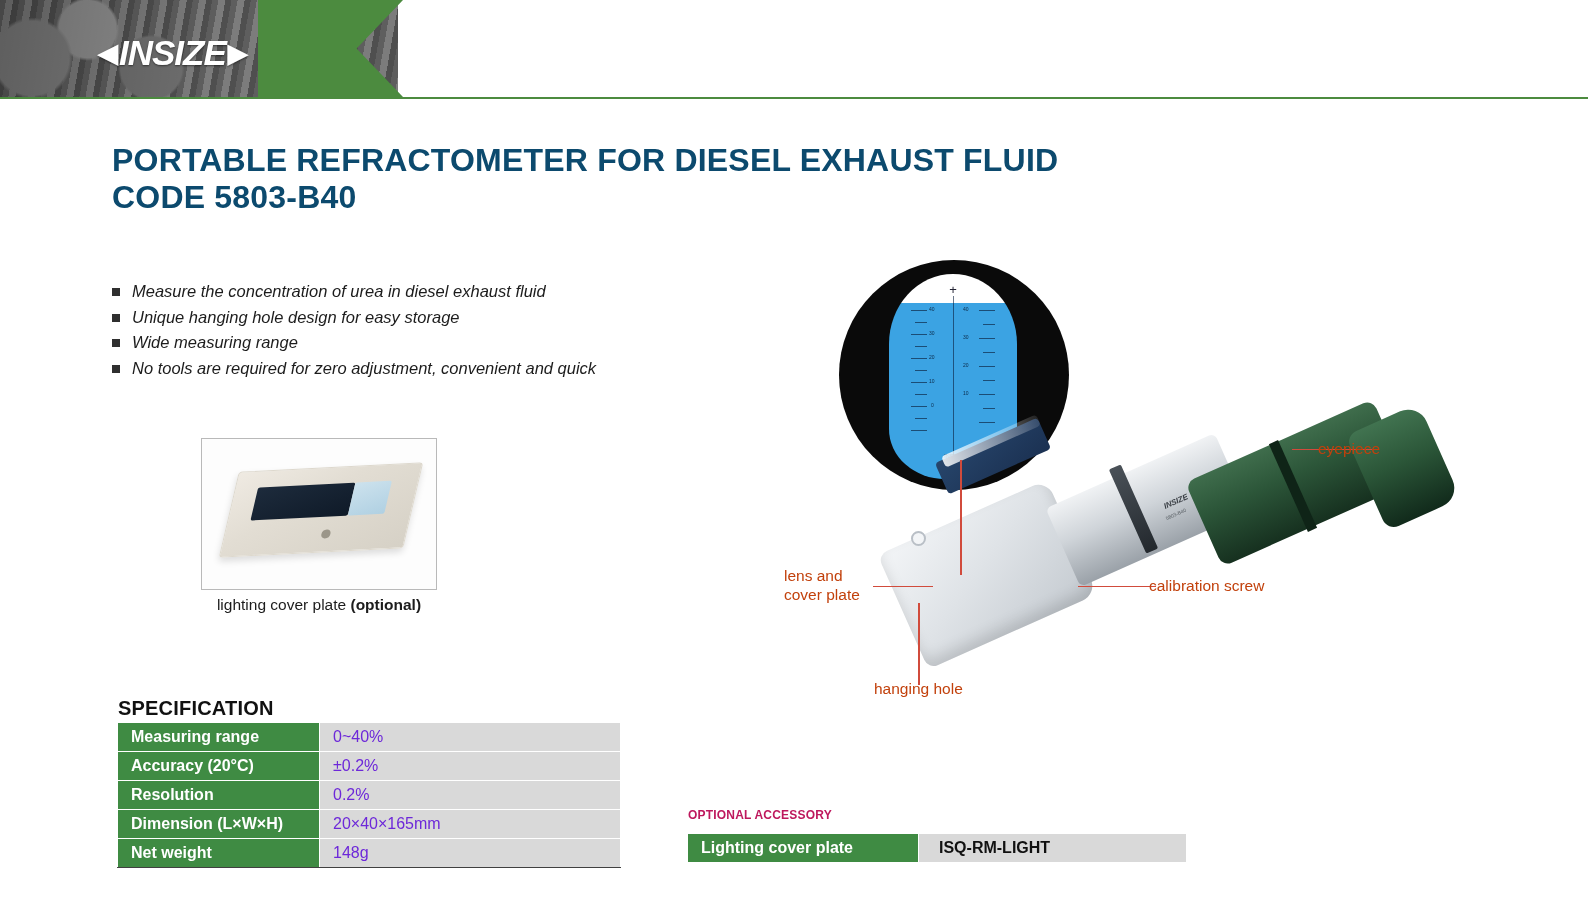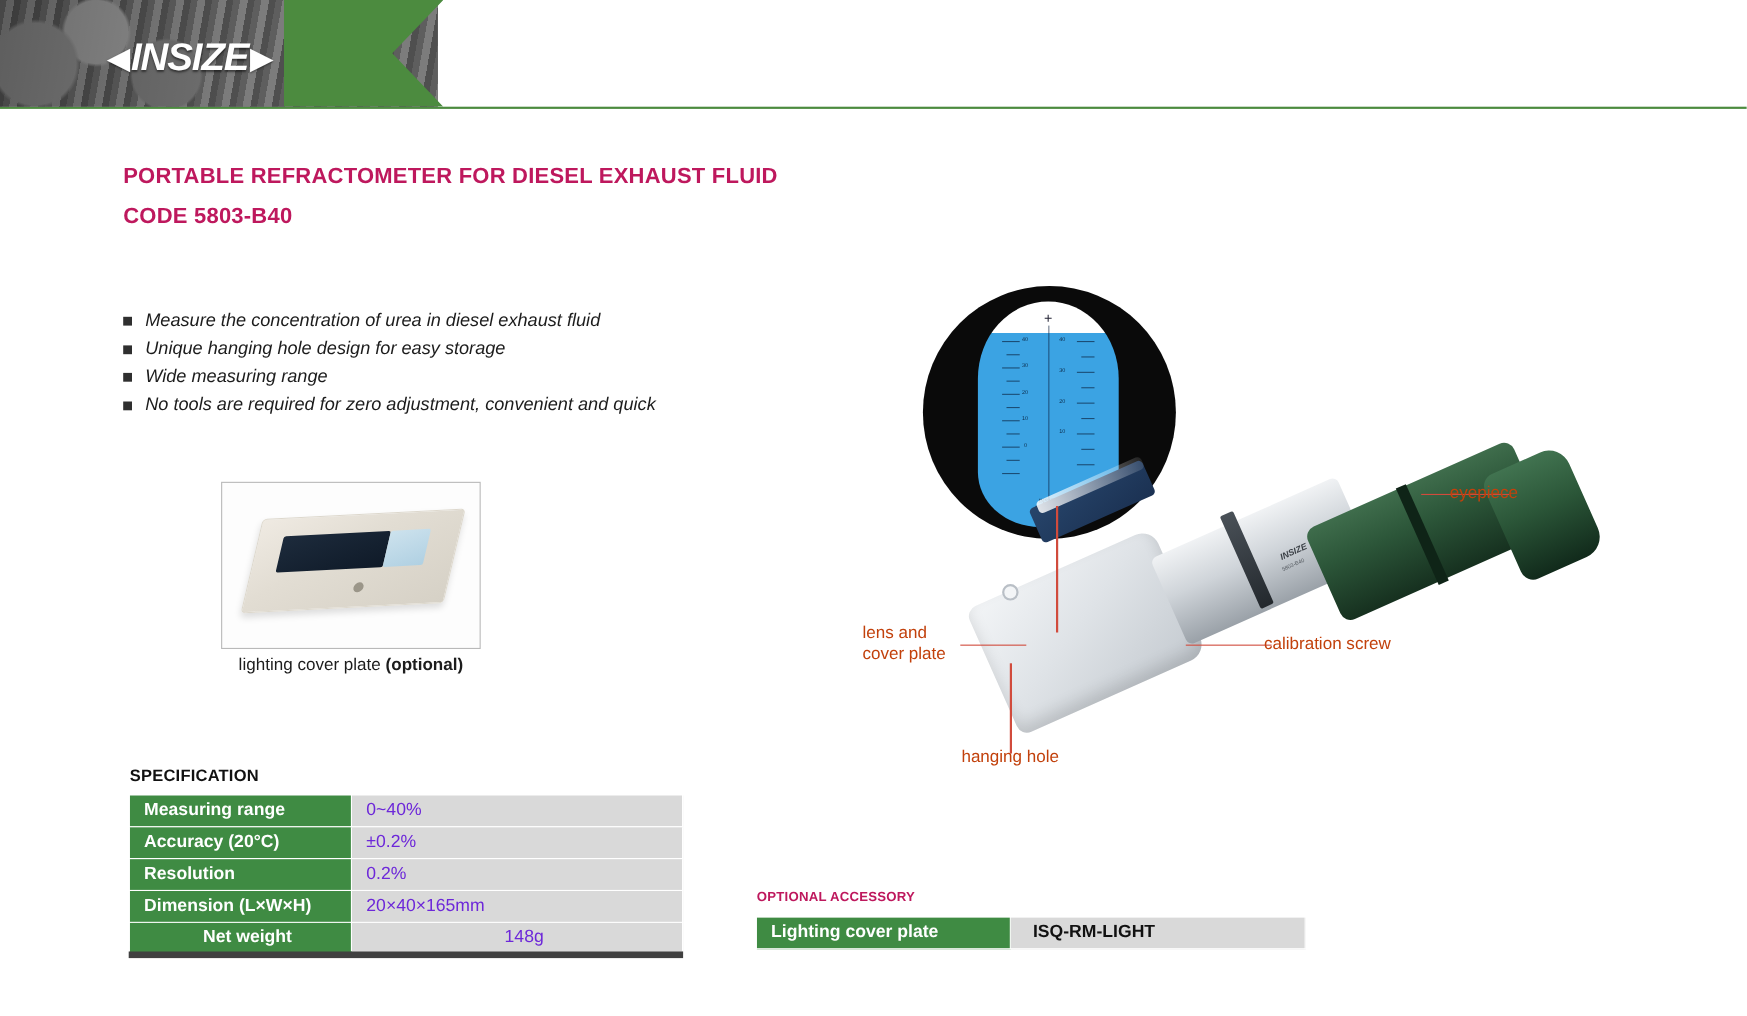--- a/index.html
+++ b/index.html
@@ -67,23 +67,23 @@
   }
   .logo .arrow { font-size: 26px; font-style: normal; }
 
   
   .title-block {
     position: absolute;
     top: 142px;
     left: 112px;
   }
   .title-line {
-    font-size: 20px;
-    font-weight: bold;
-    color: #be185d;
+    font-size: 32px;
+    font-weight: bold;
+    color: #0c4a6e;
     letter-spacing: .2px;
     line-height: 37px;
     white-space: nowrap;
   }
 
   
   .features {
     position: absolute;
     top: 281px;
     left: 112px;
@@ -159,21 +159,21 @@
     font-size: 15.5px;
     color: #1c1c1c;
   }
   .cover-caption b { font-weight: bold; }
 
   
   .spec-title {
     position: absolute;
     top: 697px;
     left: 118px;
-    font-size: 15px;
+    font-size: 20px;
     font-weight: bold;
     color: #111;
     letter-spacing: .2px;
   }
   .spec-table {
     position: absolute;
     top: 722px;
     left: 117px;
     width: 504px;
     border-collapse: collapse;
@@ -189,21 +189,21 @@
     background: #3f8b43;
     color: #ffffff;
     font-weight: bold;
     border-bottom: 1px solid #ffffff;
   }
   .spec-table td.v {
     background: #d9d9d9;
     color: #6d28d9;
     border-bottom: 1px solid #ffffff;
   }
-  .spec-table tr:last-child td { border-bottom: 6px solid #404040; text-align: center; }
+  .spec-table tr:last-child td { border-bottom: 1px solid #404040; }
 
   
   .opt-title {
     position: absolute;
     top: 808px;
     left: 688px;
     font-size: 12px;
     font-weight: bold;
     color: #be185d;
     letter-spacing: .2px;

